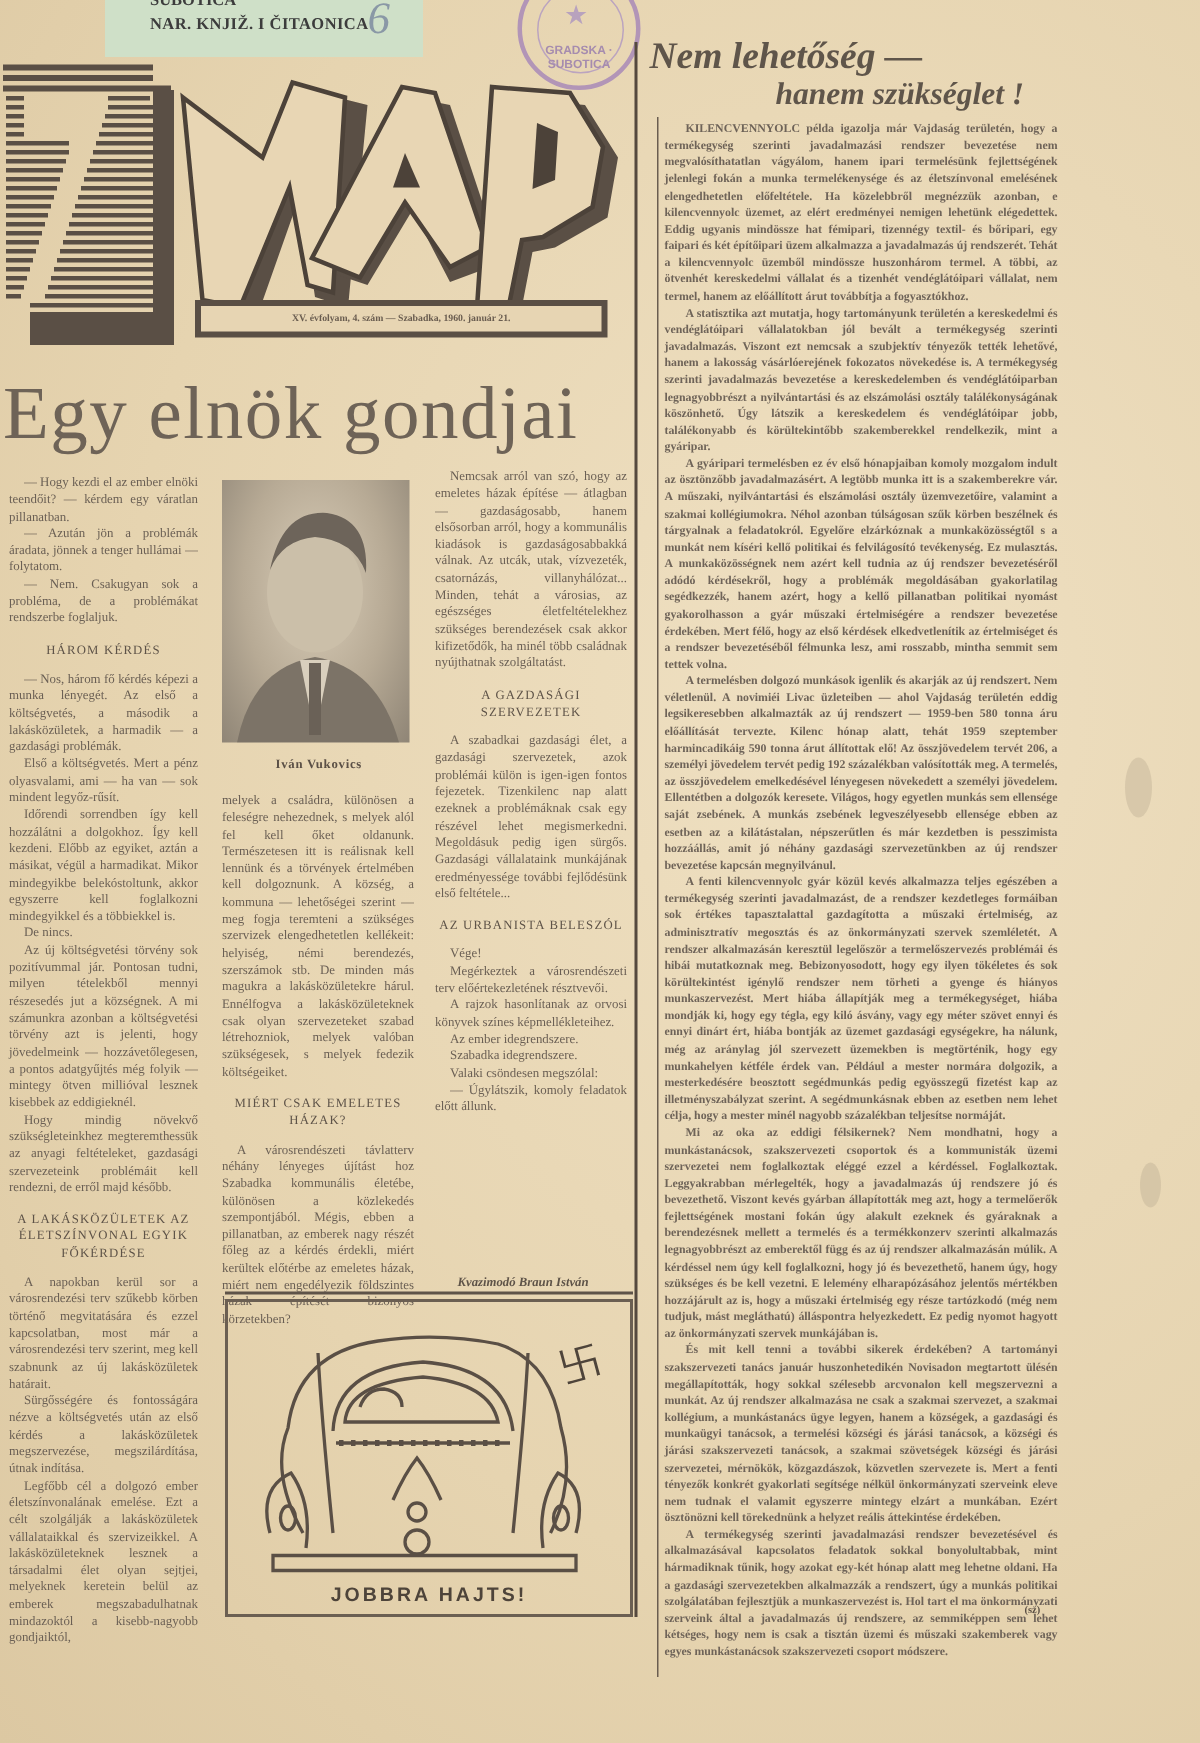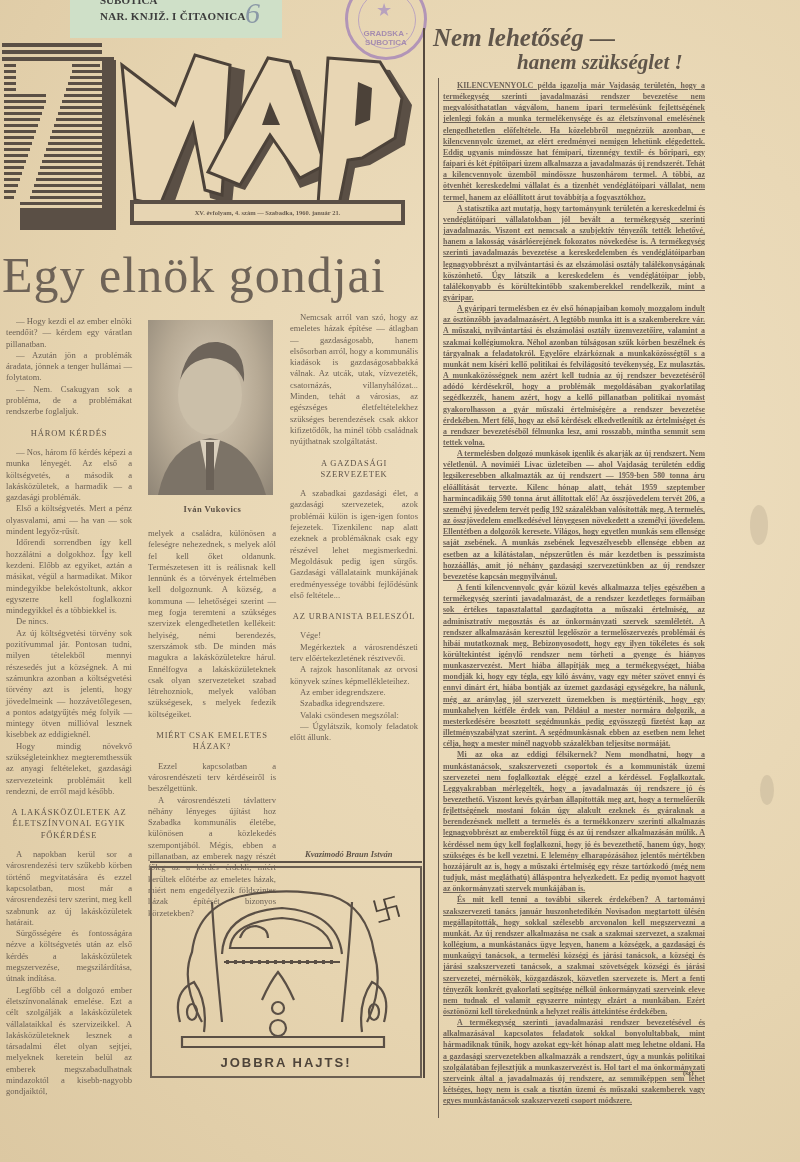--- a/index.html
+++ b/index.html
@@ -44,21 +44,21 @@
   .col .sub { text-align: center; font-size: 8.5px; letter-spacing: 0.8px; margin: 10px 0 8px; text-indent: 0; color: #5e5348; }
   .photo {
     left: 148px; top: 320px; width: 125px; height: 175px;
     background: radial-gradient(ellipse at 50% 40%, #d9cdb8 0%, #b7aa95 55%, #8f8576 100%);
   }
   .caption { left: 140px; top: 504px; width: 145px; text-align: center; font-size: 8.5px; font-weight: bold; color: #5b5046; letter-spacing: 0.5px; }
   .cartoon { left: 150px; top: 866px; width: 272px; height: 212px; border: 2px solid #6b5f52; box-sizing: border-box; }
   .cartoon .title { position: absolute; bottom: 6px; width: 100%; text-align: center; font-family: "Liberation Sans", sans-serif; font-weight: bold; font-size: 13px; letter-spacing: 2px; color: #4e443a; }
   .right-head1 { left: 433px; top: 24px; font-style: italic; font-weight: bold; font-size: 25px; color: #5f554a; white-space: nowrap; }
   .right-head2 { left: 517px; top: 50px; font-style: italic; font-weight: bold; font-size: 21px; color: #5f554a; white-space: nowrap; }
-  .right-col { left: 443px; top: 80px; width: 262px; font-size: 7.9px; line-height: 11.15px; font-weight: bold; color: #6e6358; text-decoration: underline; }
+  .right-col { left: 443px; top: 80px; width: 262px; font-size: 7.9px; line-height: 11.15px; font-weight: bold; color: #6e6358; }
   .right-col p { margin: 0; text-indent: 14px; }
   .signature { left: 683px; top: 1069px; font-size: 7px; font-weight: bold; color: #5a4f44; }
   .author { left: 305px; top: 849px; font-size: 8.5px; font-style: italic; font-weight: bold; color: #5e5348; }
 </style>
 </head>
 <body>
 
 <div class="abs label-strip">
   <span class="l1">SUBOTICA</span>
   <span class="l2">NAR. KNJIŽ. I ČITAONICA</span>
@@ -184,21 +184,20 @@
     <path d="M10 175 Q20 125 62 118 Q104 125 118 175Z" fill="#7c7367"></path>
     <path d="M52 120 L62 170 L72 120Z" fill="#d9cfbd"></path>
     <rect x="58" y="122" width="8" height="48" fill="#6a6157"></rect>
   </svg>
 </div>
 <div class="abs caption">Iván Vukovics</div>
 
 <div class="abs col" style="left:148px; top:528px; width:128px;">
   <p style="text-indent:0">melyek a családra, különösen a feleségre nehezednek, s melyek alól fel kell őket oldanunk. Természetesen itt is reálisnak kell lennünk és a törvények értelmében kell dolgoznunk. A község, a kommuna — lehetőségei szerint — meg fogja teremteni a szükséges szervizek elengedhetetlen kellékeit: helyiség, némi berendezés, szerszámok stb. De minden más magukra a lakásközületekre hárul. Ennélfogva a lakásközületeknek csak olyan szervezeteket szabad létrehozniok, melyek valóban szükségesek, s melyek fedezik költségeiket.</p>
   <p class="sub">MIÉRT CSAK EMELETES HÁZAK?</p>
-  <p>Ezzel kapcsolatban a városrendészeti terv kérdéseiről is beszélgettünk.</p>
   <p>A városrendészeti távlatterv néhány lényeges újítást hoz Szabadka kommunális életébe, különösen a közlekedés szempontjából. Mégis, ebben a pillanatban, az emberek nagy részét főleg az a kérdés érdekli, miért kerültek előtérbe az emeletes házak, miért nem engedélyezik földszintes házak építését bizonyos körzetekben?</p>
 </div>
 
 <div class="abs col" style="left:290px; top:312px; width:128px;">
   <p>Nemcsak arról van szó, hogy az emeletes házak építése — átlagban — gazdaságosabb, hanem elsősorban arról, hogy a kommunális kiadások is gazdaságosabbakká válnak. Az utcák, utak, vízvezeték, csatornázás, villanyhálózat... Minden, tehát a városias, az egészséges életfeltételekhez szükséges berendezések csak akkor kifizetődők, ha minél több családnak nyújthatnak szolgáltatást.</p>
   <p class="sub">A GAZDASÁGI SZERVEZETEK</p>
   <p>A szabadkai gazdasági élet, a gazdasági szervezetek, azok problémái külön is igen-igen fontos fejezetek. Tizenkilenc nap alatt ezeknek a problémáknak csak egy részével lehet megismerkedni. Megoldásuk pedig igen sürgős. Gazdasági vállalataink munkájának eredményessége további fejlődésünk első feltétele...</p>
   <p class="sub">AZ URBANISTA BELESZÓL</p>
   <p>Vége!</p>
   <p>Megérkeztek a városrendészeti terv előértekezletének résztvevői.</p>

